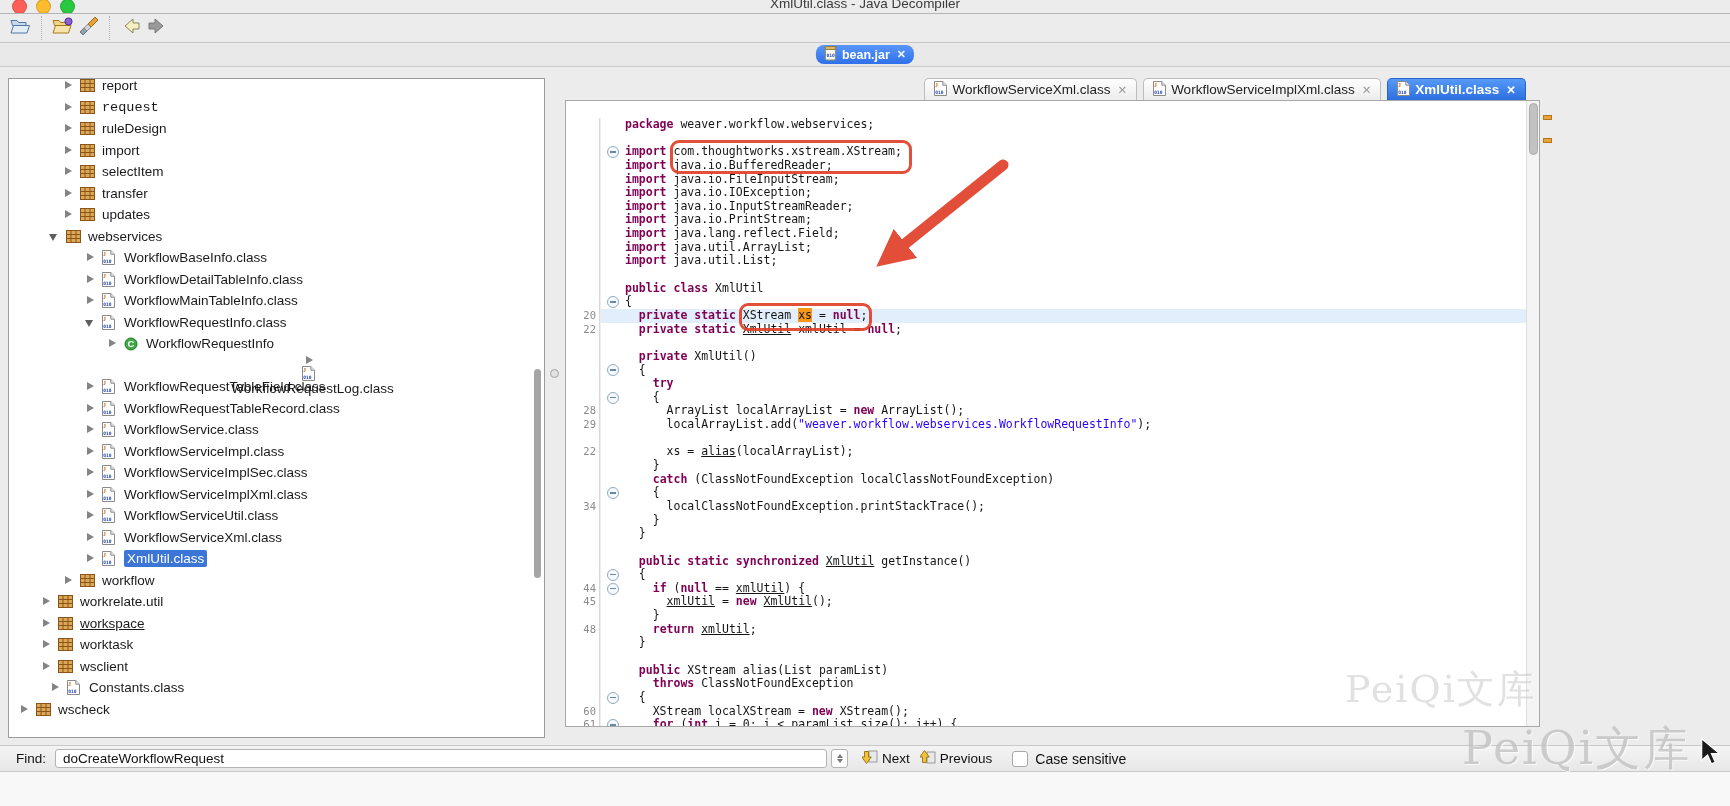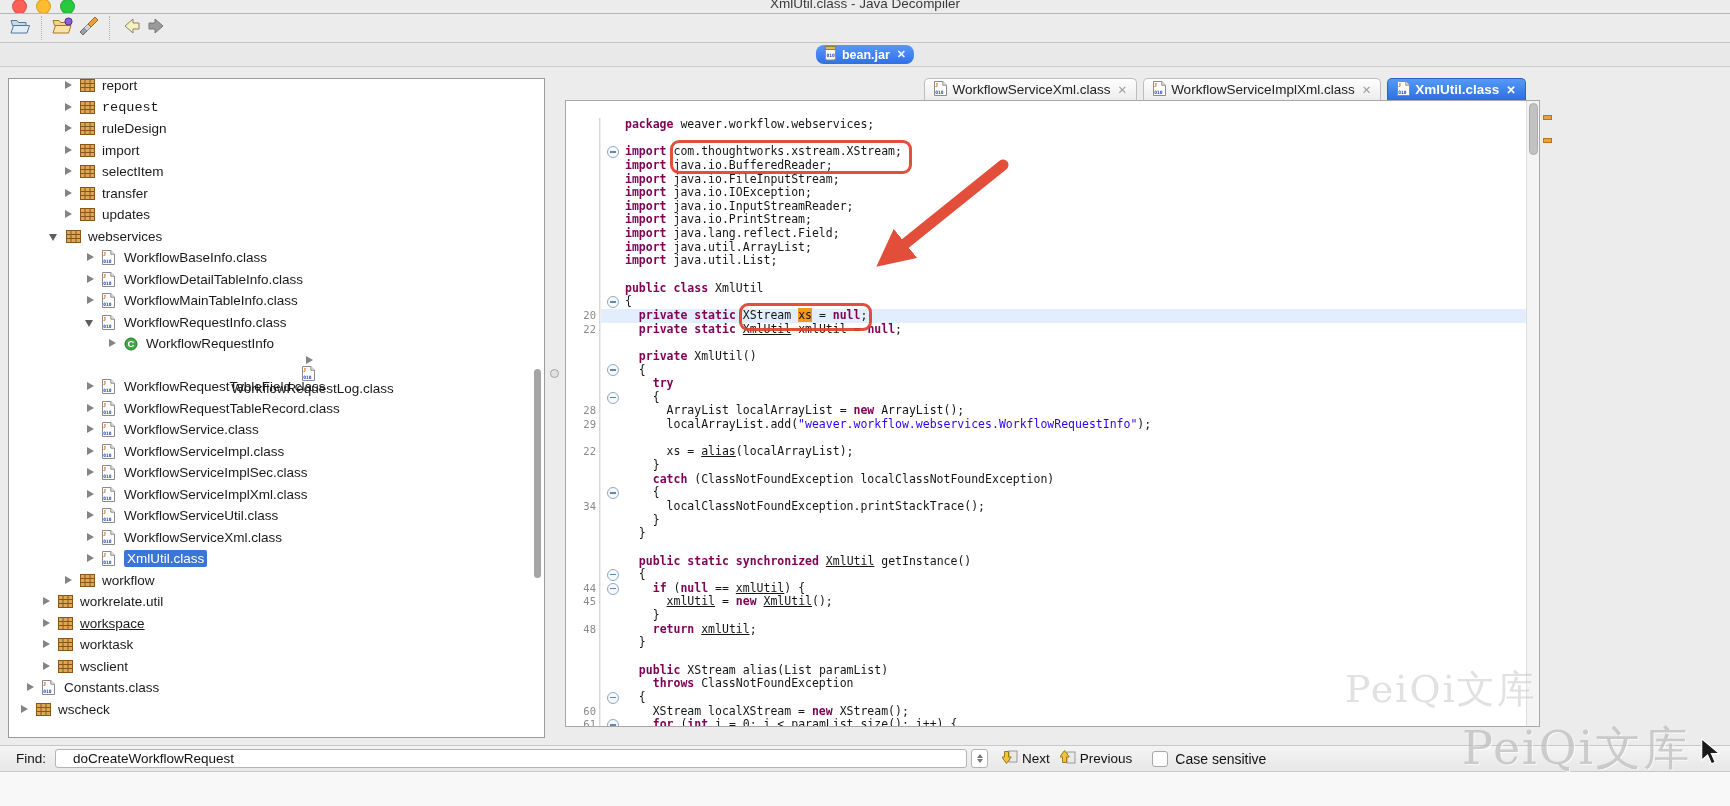--- a/index.html
+++ b/index.html
@@ -84,22 +84,22 @@
   #arrowsvg{left:0;top:0;width:100%;height:100%;}
 
   .ruler{position:absolute;left:1541px;top:101px;width:13px;height:625px;}
   .rmark{position:absolute;left:2px;width:9px;height:5px;background:#e8a43a;border:1px solid #b5761f;box-sizing:border-box;}
 
   
   .findbar{position:absolute;left:0;top:745px;width:100%;height:27px;background:linear-gradient(#f4f4f4,#e7e7e7);
            border-top:1px solid #c8c8c8;border-bottom:1px solid #c9c9c9;display:flex;align-items:center;
            padding-left:16px;box-sizing:border-box;font-size:13.5px;color:#111;}
   .findlabel{margin-right:9px;}
-  .findinput{width:912px;height:19px;background:#fff;border:1px solid #b4b4b4;border-radius:3px;
-             display:flex;align-items:center;padding-left:17px;box-sizing:border-box;font-size:13.5px;}
+  .findinput{width:772px;height:19px;background:#fff;border:1px solid #b4b4b4;border-radius:3px;
+             display:flex;align-items:center;padding-left:7px;box-sizing:border-box;font-size:13.5px;}
   .stepper{margin-left:4px;width:17px;height:19px;background:#fff;border:1px solid #b4b4b4;border-radius:3px;
            display:flex;flex-direction:column;align-items:center;justify-content:center;gap:1px;box-sizing:border-box;}
   .stup{border-bottom:4px solid #777;border-left:3.5px solid transparent;border-right:3.5px solid transparent;width:0;height:0;}
   .stdn{border-top:4px solid #777;border-left:3.5px solid transparent;border-right:3.5px solid transparent;width:0;height:0;}
   .fbtn{display:flex;align-items:center;gap:4px;margin-left:14px;}
   .cb{width:14px;height:14px;background:#fff;border:1px solid #a8a8a8;border-radius:3px;margin-left:20px;}
   .caselabel{margin-left:7px;font-size:14px;}
   .bottomstrip{position:absolute;left:0;top:772px;width:100%;height:34px;background:#f8f8f8;}
 
   
@@ -485,21 +485,21 @@
         <div class="trow" style="padding-left: 32px;">
           <span class="arr r"></span>
           <span class="ticon">
             <svg width="15" height="13" viewBox="0 0 15 13">
               <rect x="0.5" y="0.5" width="14" height="12" fill="#dca858" stroke="#8a5518"></rect>
               <path d="M5 .5V12.5 M10 .5V12.5 M.5 4.5H14.5 M.5 8.5H14.5" stroke="#8a5518" fill="none"></path>
             </svg>
           </span>
           <span class="tlabel">wsclient</span>
         </div>
-        <div class="trow" style="padding-left: 16px;">
+        <div class="trow" style="padding-left: 41px;">
           <span class="arr r"></span>
           <span class="ticon">
             <svg width="13" height="15" viewBox="0 0 13 15">
               <path d="M.5 .5 H8.8 L12.5 4.2 V14.5 H.5 Z" fill="#fff" stroke="#8a8a8a"></path>
               <path d="M8.8 .5 V4.2 H12.5" fill="#e8e8e8" stroke="#8a8a8a"></path>
               <text x="1" y="6.2" font-size="6" font-weight="bold" fill="#d2691e" font-family="Liberation Serif,serif">J</text>
               <text x="1.2" y="13" font-size="4.6" font-weight="bold" fill="#2244bb" font-family="DejaVu Sans Mono,monospace">010</text>
             </svg>
           </span>
           <span class="tlabel">Constants.class</span>

